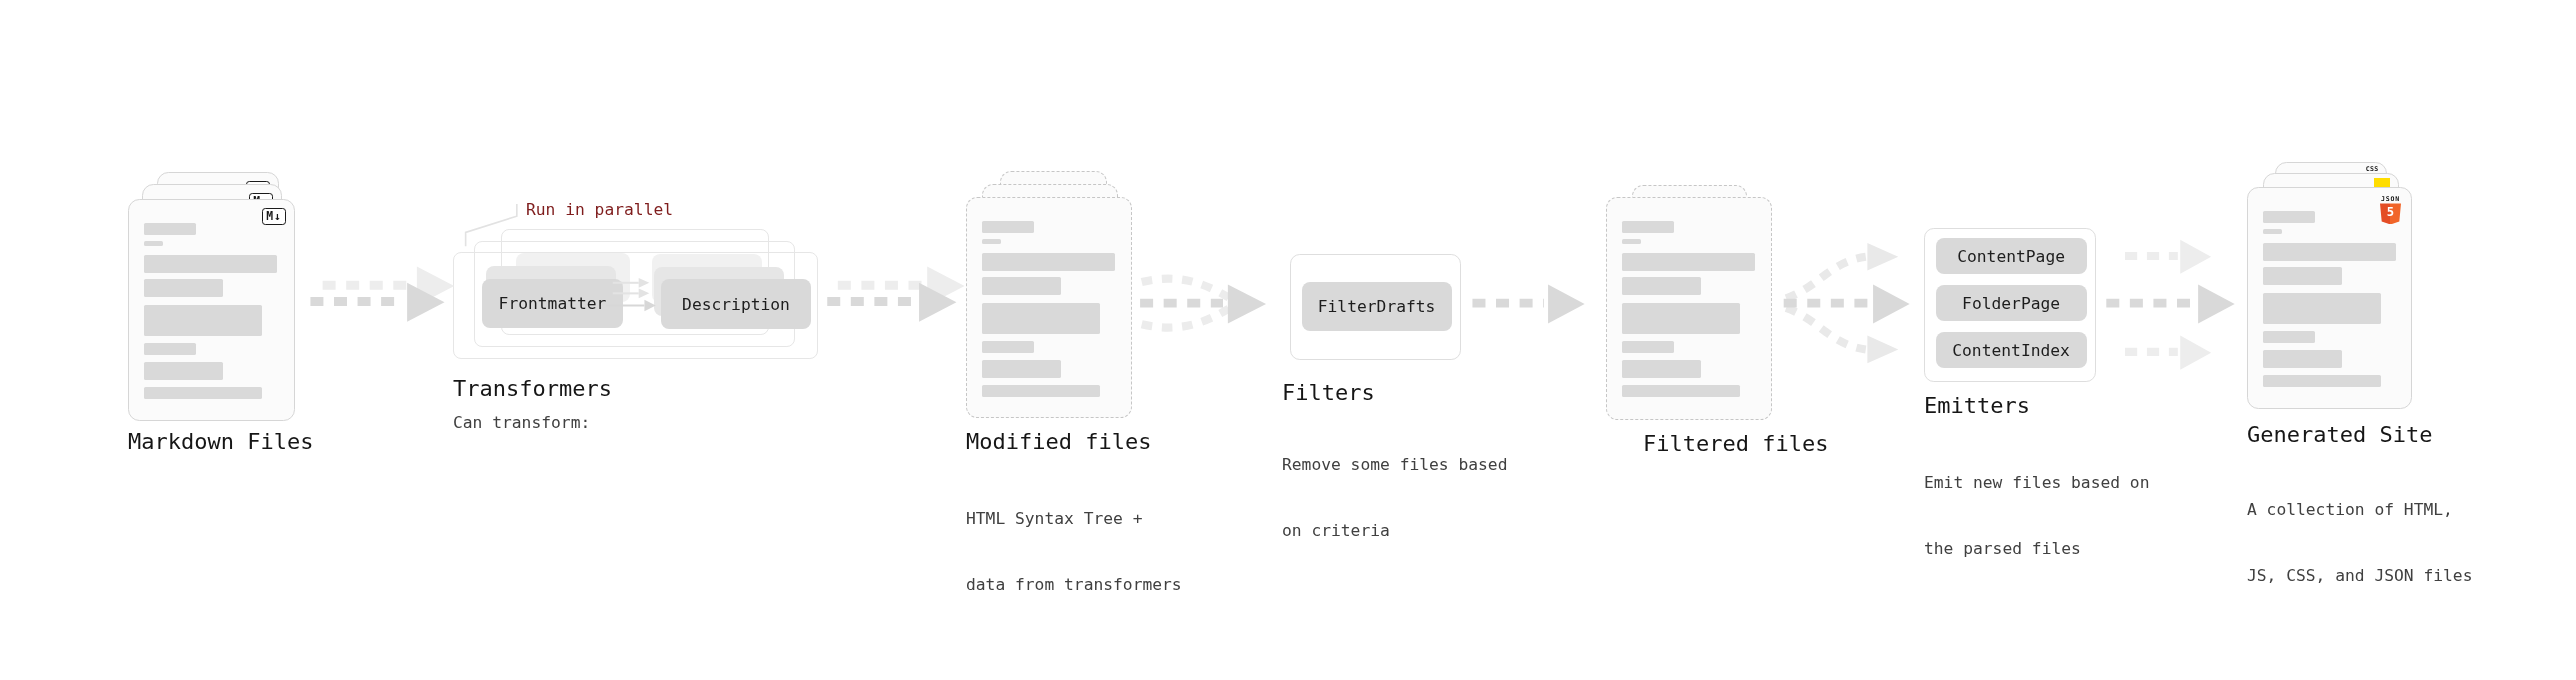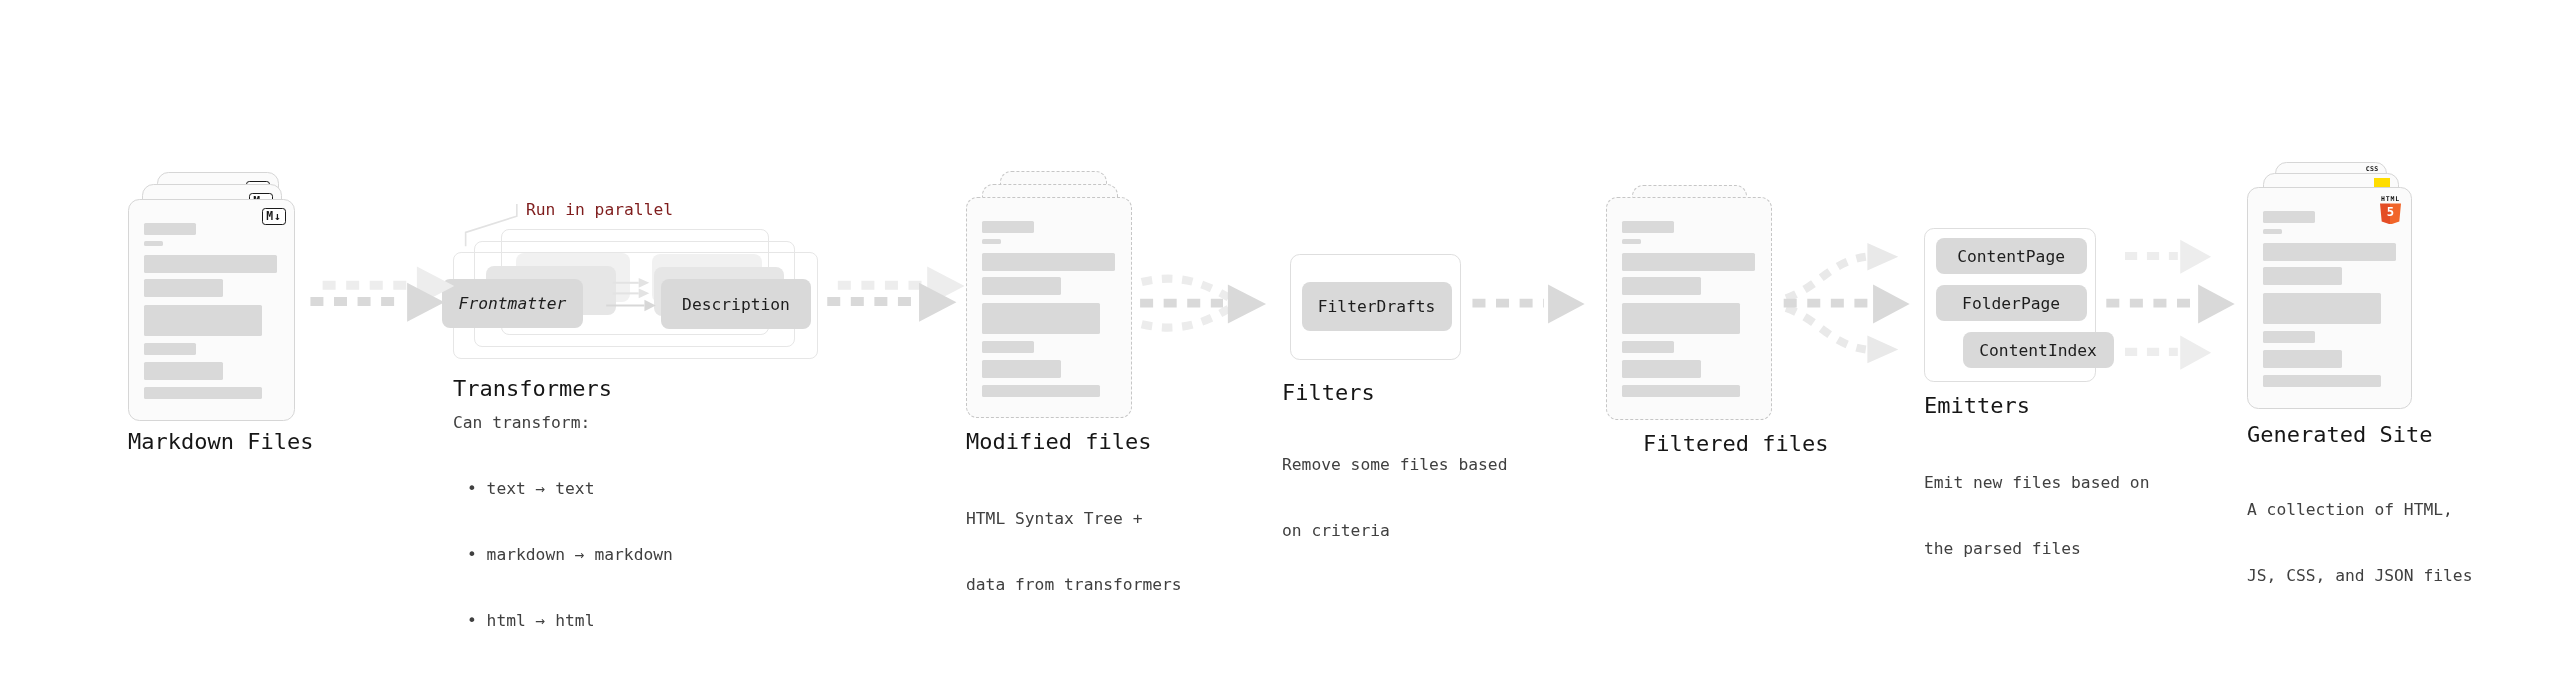--- a/index.html
+++ b/index.html
@@ -77,35 +77,30 @@
   </div>
   <div class="stage-title" style="left:128px;top:428px;">Markdown Files</div>
 
   <div>
     <div class="t-container" style="left:501px;top:229px;width:268px;height:106px;"></div>
     <div class="t-container" style="left:474px;top:241px;width:321px;height:106px;"></div>
     <div class="t-container" style="left:453px;top:252px;width:365px;height:107px;"></div>
 
     <div class="ghost" style="left:516px;top:253px;width:114px;height:49px;background:#f1f1f1;"></div>
     <div class="ghost" style="left:486px;top:266px;width:130px;height:49px;background:#e6e6e6;"></div>
-    <div class="gray-box" style="left:442px;top:279px;width:141px;height:49px;font-style:italic;">Frontmatter</div>
+    <div class="gray-box" style="left:482px;top:279px;width:141px;height:49px;">Frontmatter</div>
 
     <div class="ghost" style="left:652px;top:254px;width:110px;height:49px;background:#f1f1f1;"></div>
     <div class="ghost" style="left:654px;top:267px;width:130px;height:49px;background:#e6e6e6;"></div>
     <div class="gray-box" style="left:661px;top:279px;width:150px;height:50px;">Description</div>
 
     <div class="parallel-note" style="left:526px;top:200px;">Run in parallel</div>
   </div>
   <div class="stage-title" style="left:453px;top:375px;">Transformers</div>
   <div class="stage-desc" style="left:453px;top:412px;">Can transform:</div>
-  <div class="stage-desc" style="left:467px;top:434px;">
-    <div>• text → text</div>
-    <div>• markdown → markdown</div>
-    <div>• html → html</div>
-  </div>
 
   <div>
     <div class="card dashed" style="left:1000px;top:171px;width:107px;height:49px;"></div>
     <div class="card dashed" style="left:982px;top:184px;width:136px;height:49px;"></div>
     <div class="card dashed" style="left:966px;top:197px;width:166px;height:221px;">
       <div class="bars">
         <i></i>
           <i></i>
           <i></i>
           <i></i>
@@ -144,41 +139,41 @@
           <i></i>
           <i></i>
       </div>
     </div>
   </div>
   <div class="stage-title" style="left:1606px;top:430px;margin-left:37px;">Filtered files</div>
 
   <div class="panel" style="left:1924px;top:228px;width:172px;height:154px;">
     <div class="gray-box" style="left:10.6px;top:9px;width:151px;height:36px;">ContentPage</div>
     <div class="gray-box" style="left:10.6px;top:56px;width:151px;height:36px;text-align:center;">FolderPage</div>
-    <div class="gray-box" style="left:10.6px;top:103px;width:151px;height:36px;margin-left:27px;">ContentIndex</div>
+    <div class="gray-box" style="left:10.6px;top:103px;width:151px;height:36px;">ContentIndex</div>
   </div>
   <div class="stage-title" style="left:1924px;top:392px;">Emitters</div>
   <div class="stage-desc" style="left:1924px;top:428px;">
     <div>Emit new files based on</div>
     <div>the parsed files</div>
   </div>
 
   <div>
     <div class="card" style="left:2275px;top:162px;width:112px;height:59px;">
       <div class="css-badge">
         <div class="css-word">CSS</div>
         <div class="css-bar"></div>
       </div>
     </div>
     <div class="card" style="left:2263px;top:173px;width:136px;height:59px;">
       <div class="js-badge"></div>
     </div>
     <div class="card" style="left:2247px;top:187px;width:165px;height:222px;">
       <div class="html5-logo">
-        <div class="html5-word">HTML</div>
+        <div class="html5-word">JSON</div>
         <div class="html5-shield">5</div>
       </div>
       <div class="bars">
         <i></i>
           <i></i>
           <i></i>
           <i></i>
           <i></i>
           <i></i>
           <i></i>

